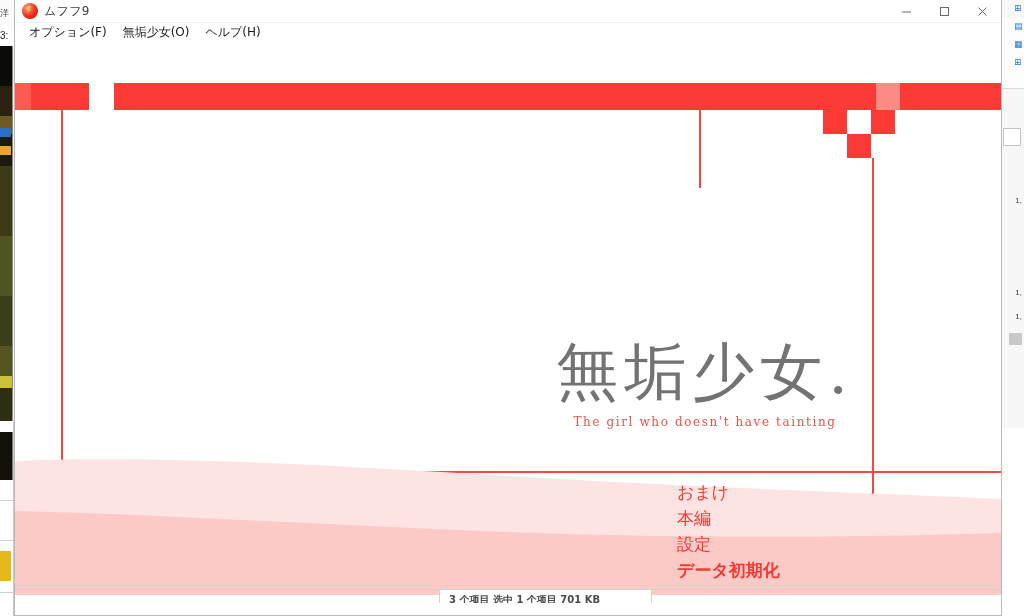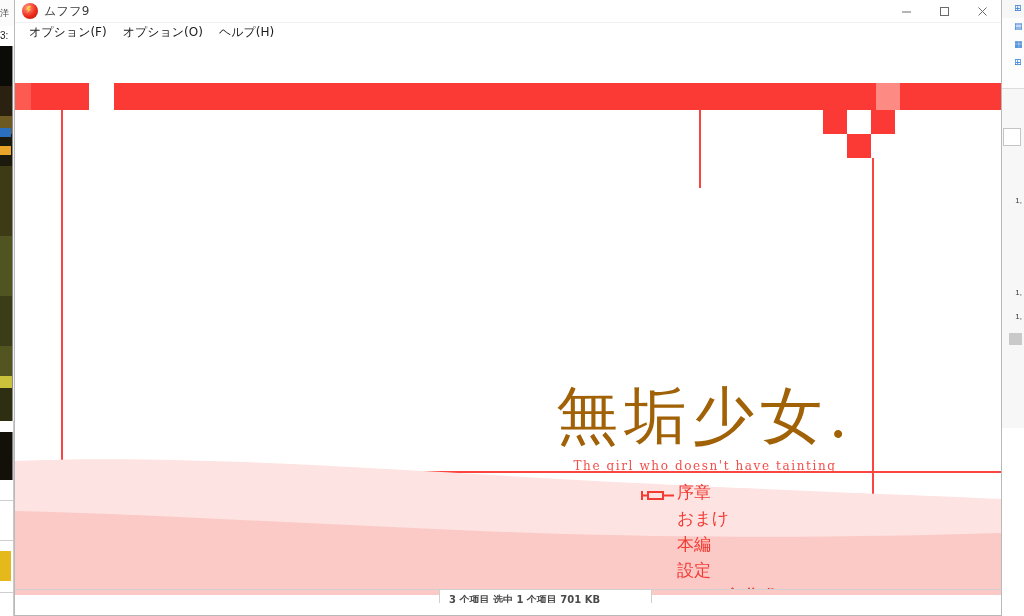--- a/index.html
+++ b/index.html
@@ -318,25 +318,24 @@
     left: 530px;
     top: 292px;
     width: 320px;
     text-align: center;
     pointer-events: none;
   }
   .logo-main {
     font-family: "DejaVu Serif", serif;
     font-size: 62px;
     line-height: 74px;
-    color: #a16207;
+    color: #737373;
     letter-spacing: 6px;
     white-space: nowrap;
     font-weight: 400;
-    margin-top: 44px;
   }
   .logo-sub {
     font-family: "DejaVu Serif", serif;
     font-size: 12px;
     line-height: 22px;
     color: #f24f49;
     letter-spacing: 1.6px;
     white-space: nowrap;
     margin-top: 2px;
   }
@@ -470,21 +469,21 @@
           <svg width="11" height="11" viewBox="0 0 11 11">
               <line x1="1.5" y1="1.5" x2="9.5" y2="9.5" stroke="currentColor" stroke-width="1"></line>
               <line x1="9.5" y1="1.5" x2="1.5" y2="9.5" stroke="currentColor" stroke-width="1"></line>
             </svg>
         </div>
       </div>
     </div>
 
     <div class="menubar">
       <div class="menu-item">オプション(F)</div>
-      <div class="menu-item">オプション(O)</div>
+      <div class="menu-item">無垢少女(O)</div>
       <div class="menu-item">ヘルプ(H)</div>
     </div>
 
     <div id="game">
 
       <div class="redbar redbar-a"></div>
       <div class="redbar-a-light"></div>
       <div class="redbar redbar-b"></div>
       <div class="redbar-light"></div>
 
@@ -505,31 +504,20 @@
         <path d="M0,18 C160,22 340,34 520,40 C700,46 860,44 988,40 L988,110 L0,110 Z" fill="#fbc9c6"></path>
       </svg>
 
       <div class="logo">
         <div class="logo-main">無垢少女.</div>
         <div class="logo-sub">The girl who doesn't have tainting</div>
       </div>
 
       <div class="gamemenu">
 
-        <div class="gmenu-row selected">
-          <span class="cursor">
-            <svg width="34" height="13" viewBox="0 0 34 13">
-              <line x1="1" y1="2" x2="1" y2="11" stroke="#f23a33" stroke-width="2"></line>
-              <line x1="1" y1="6.5" x2="7" y2="6.5" stroke="#f23a33" stroke-width="2"></line>
-              <rect x="7" y="3" width="15" height="7" fill="none" stroke="#f23a33" stroke-width="2"></rect>
-              <line x1="22" y1="6.5" x2="33" y2="6.5" stroke="#f23a33" stroke-width="2"></line>
-            </svg>
-          </span>
-          <span class="gmenu-label">序章</span>
-        </div>
 
         <div class="gmenu-row">
 
           <span class="gmenu-label">おまけ</span>
         </div>
 
         <div class="gmenu-row">
 
           <span class="gmenu-label">本編</span>
         </div>

